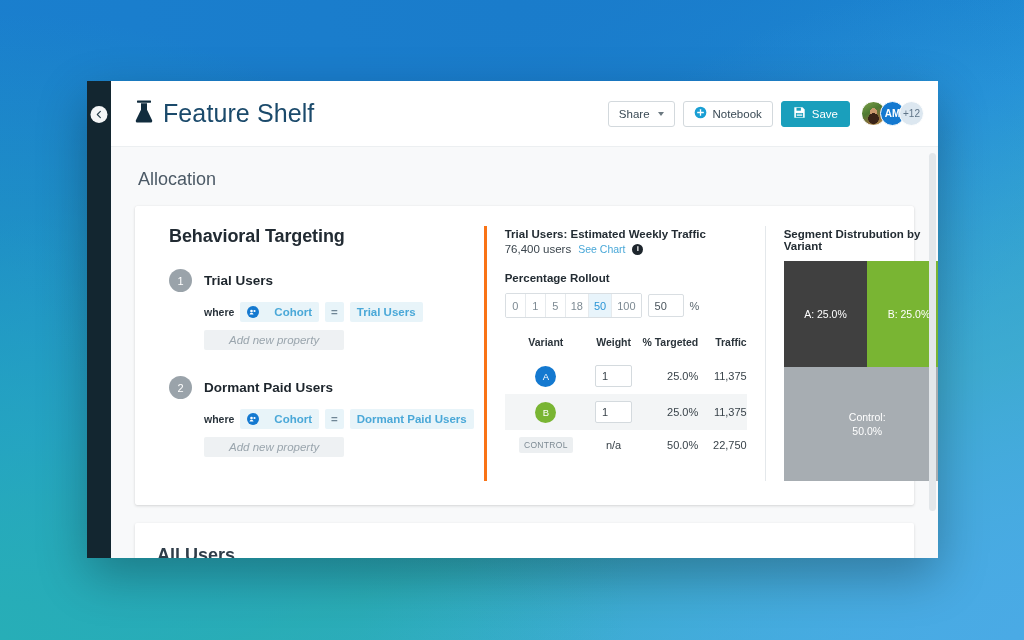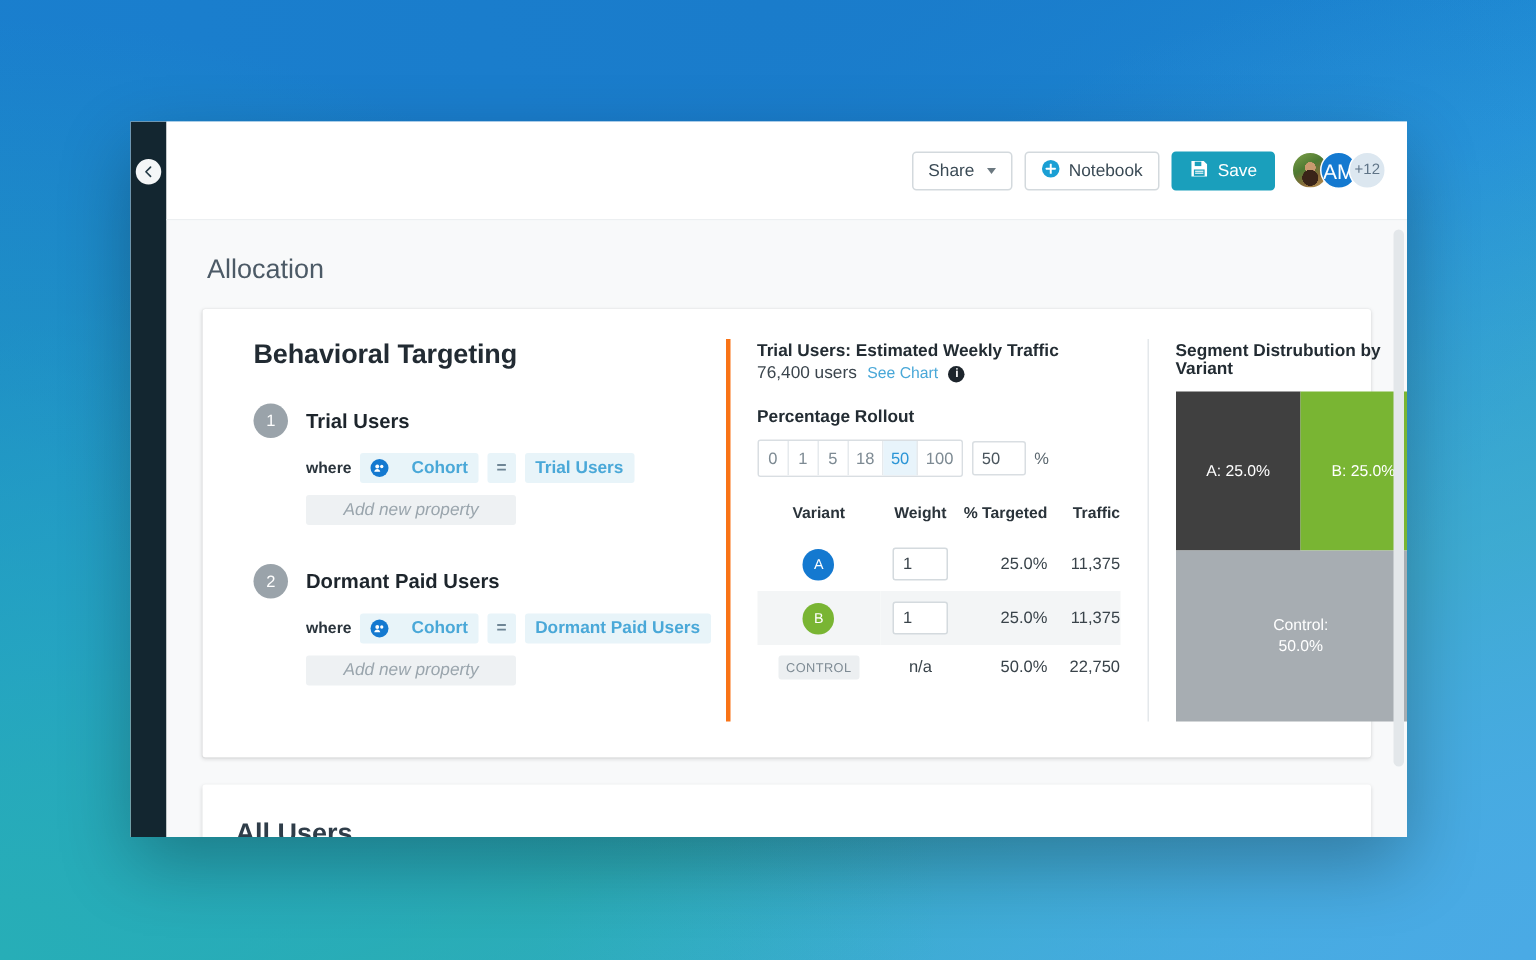--- a/index.html
+++ b/index.html
@@ -109,21 +109,21 @@
     color: #ffffff;
     padding: 0 11px;
     height: 26px;
   }
   .save-icon { color: #ffffff; display:block; }
   .avatars { display: flex; align-items: center; margin-left: 3px; }
   .avatar {
     width: 25px; height: 25px;
     border-radius: 50%;
     display: flex; align-items: center; justify-content: center;
-    font-size: 14px; color: #fff; font-weight: 400;
+    font-size: 10px; color: #fff; font-weight: 700;
     border: 1.5px solid #fff;
     margin-left: -6px;
     overflow: hidden;
   }
   .avatar:first-child { margin-left: 0; }
   .avatar-photo {
     background:
       radial-gradient(circle at 50% 72%, #3a2418 0%, #3a2418 26%, rgba(58,36,24,0) 27%),
       radial-gradient(circle at 50% 42%, #c99a6e 0%, #c99a6e 20%, rgba(201,154,110,0) 21%),
       linear-gradient(150deg, #7fa24a 0%, #4e7a32 40%, #8a6b3a 70%, #c7a25e 100%);
@@ -409,20 +409,29 @@
     <div class="sidebar-toggle">
       <svg width="11" height="11" viewBox="0 0 16 16" fill="none" stroke="currentColor" stroke-width="1.6">
         <path d="M10 3.5 5.5 8 10 12.5" stroke-linecap="round" stroke-linejoin="round"></path>
       </svg>
     </div>
   </div>
 
   <div class="main">
 
     <div class="appbar">
+      <div class="brand">
+        <span class="flask-icon">
+          <svg width="20" height="24" viewBox="0 0 20 24" fill="currentColor">
+            <rect x="3" y="0.5" width="14" height="2.2" rx="0.4"></rect>
+            <path d="M7 3.2h6v6.6l5.1 10.4c.55 1.12-.26 2.4-1.5 2.4H3.4c-1.24 0-2.05-1.28-1.5-2.4L7 9.8V3.2z"></path>
+          </svg>
+        </span>
+        <span class="brand-title">Feature Shelf</span>
+      </div>
 
       <div class="appbar-right">
         <button class="btn">
           <span>Share</span>
           <span class="caret"></span>
         </button>
 
         <button class="btn">
           <span class="plus-icon">
             <svg width="13" height="13" viewBox="0 0 16 16" fill="currentColor">

